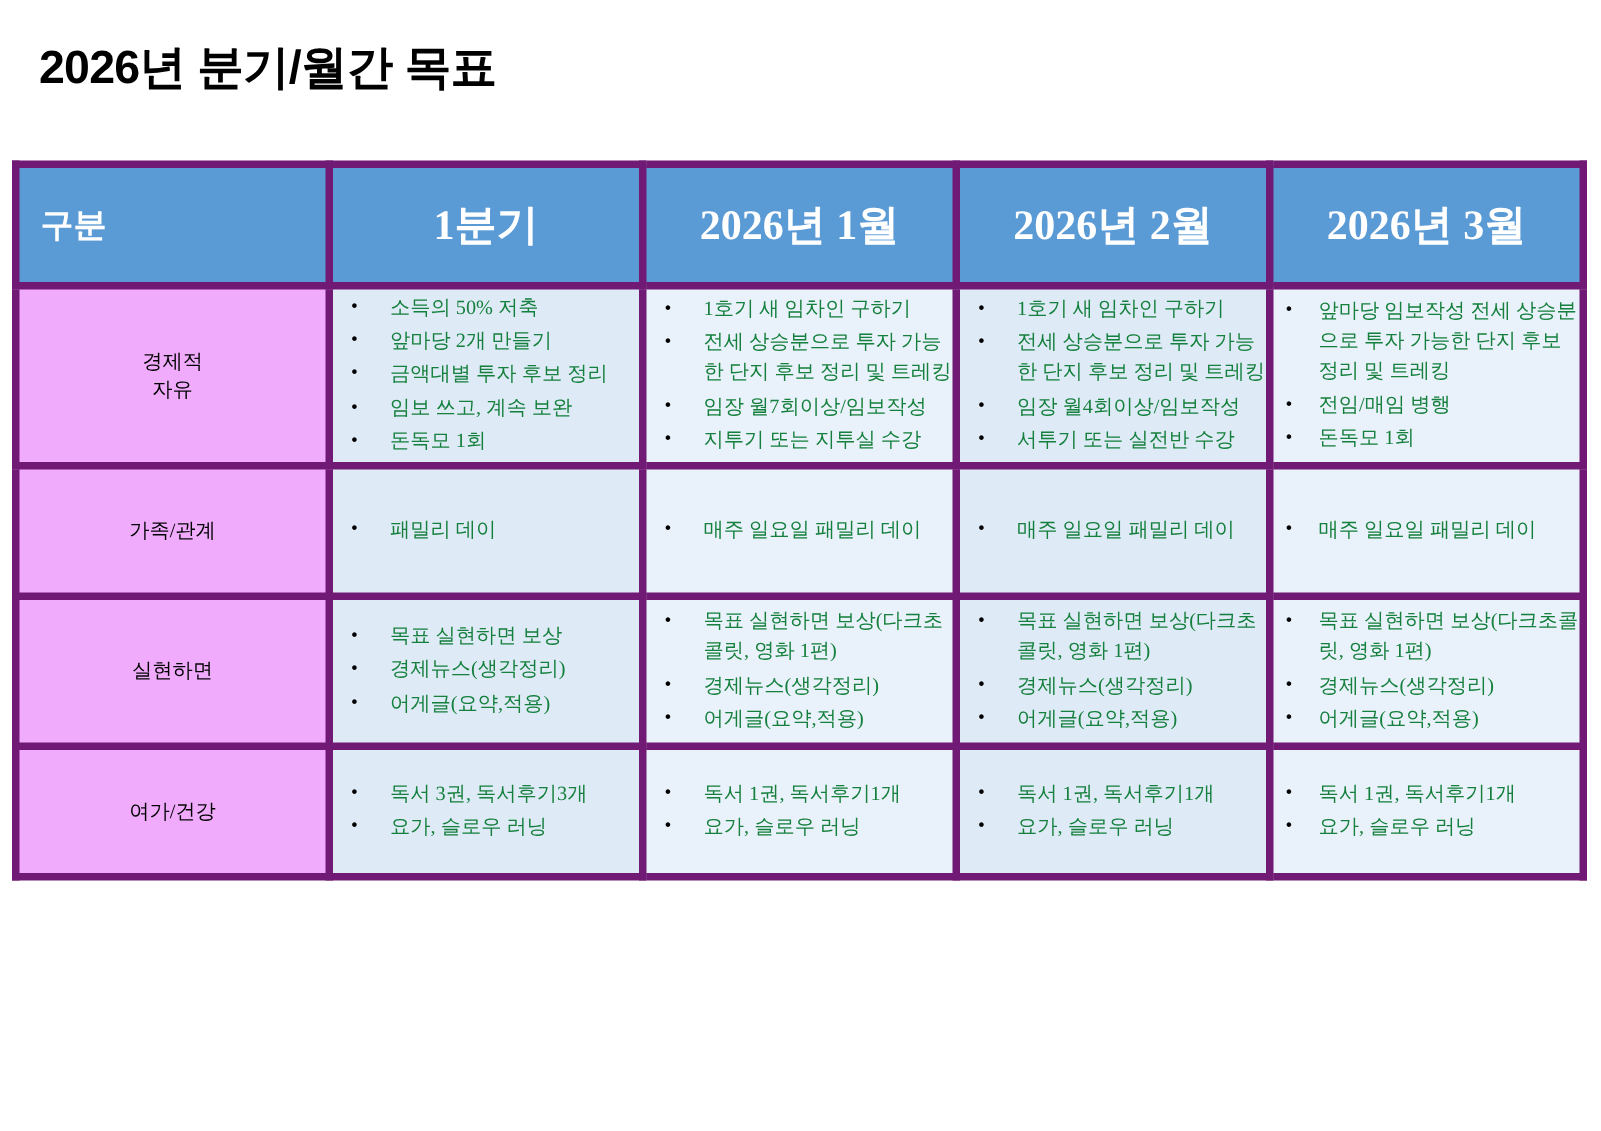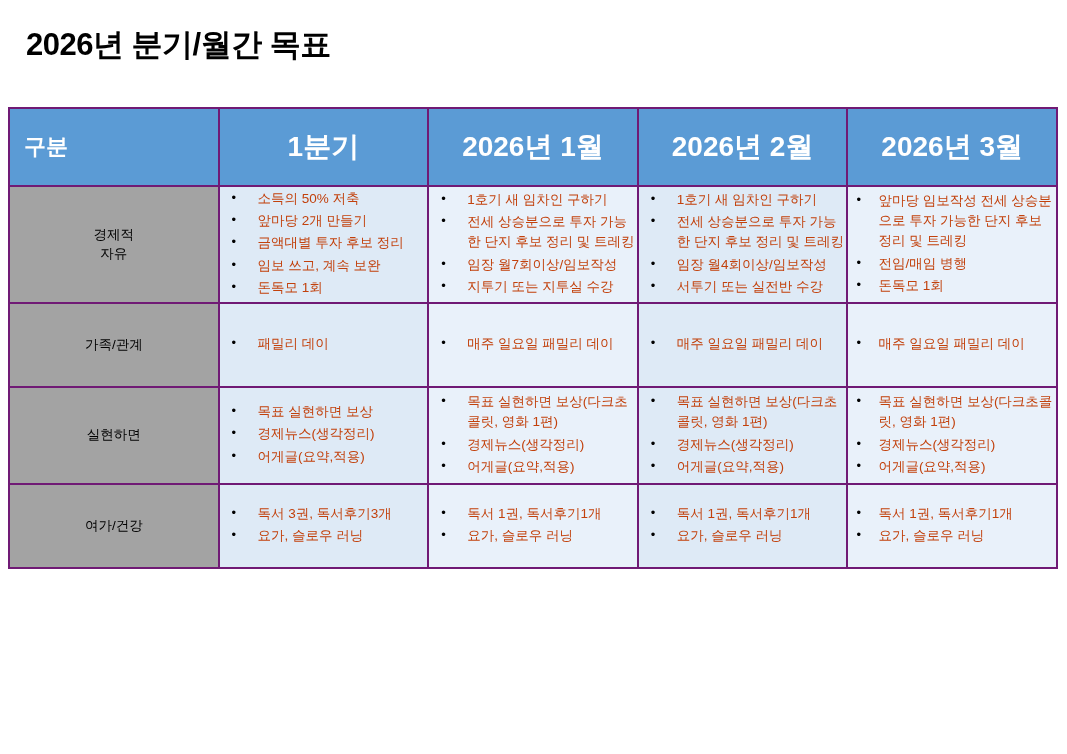--- a/index.html
+++ b/index.html
@@ -33,50 +33,51 @@
   table.goal-table {
     position: absolute;
     left: 8px;
     top: 107px;
     width: 1050px;
     border-collapse: collapse;
     table-layout: fixed;
   }
   table.goal-table th,
   table.goal-table td {
-    border: 2px solid #701a75;
+    border: 5px solid #701a75;
     vertical-align: middle;
     padding: 0;
+    font-family: Liberation Serif, serif;
   }
   thead th {
     background: #5b9bd5;
     color: #ffffff;
     font-size: 28px;
     font-weight: bold;
     height: 76px;
     text-align: center;
   }
   thead th.first-col {
     font-size: 22px;
     text-align: left;
     padding-left: 14px;
   }
   td.cat-cell {
-    background: #a3a3a3;
+    background: #f0abfc;
     text-align: center;
     font-size: 13.5px;
     line-height: 1.35;
     color: #000000;
     width: 92px;
   }
   td.body-cell {
     background: #deeaf6;
     font-size: 13.5px;
     line-height: 1.5;
-    color: #c2410c;
+    color: #15803d;
     padding: 10px 8px 10px 10px;
   }
   td.body-cell.alt {
     background: #e9f1fa;
   }
   tr.row-eco td.cat-cell { height: 115px; }
   tr.row-fam td.cat-cell { height: 82px; }
   tr.row-self td.cat-cell { height: 95px; }
   tr.row-lei td.cat-cell { height: 82px; }
 

